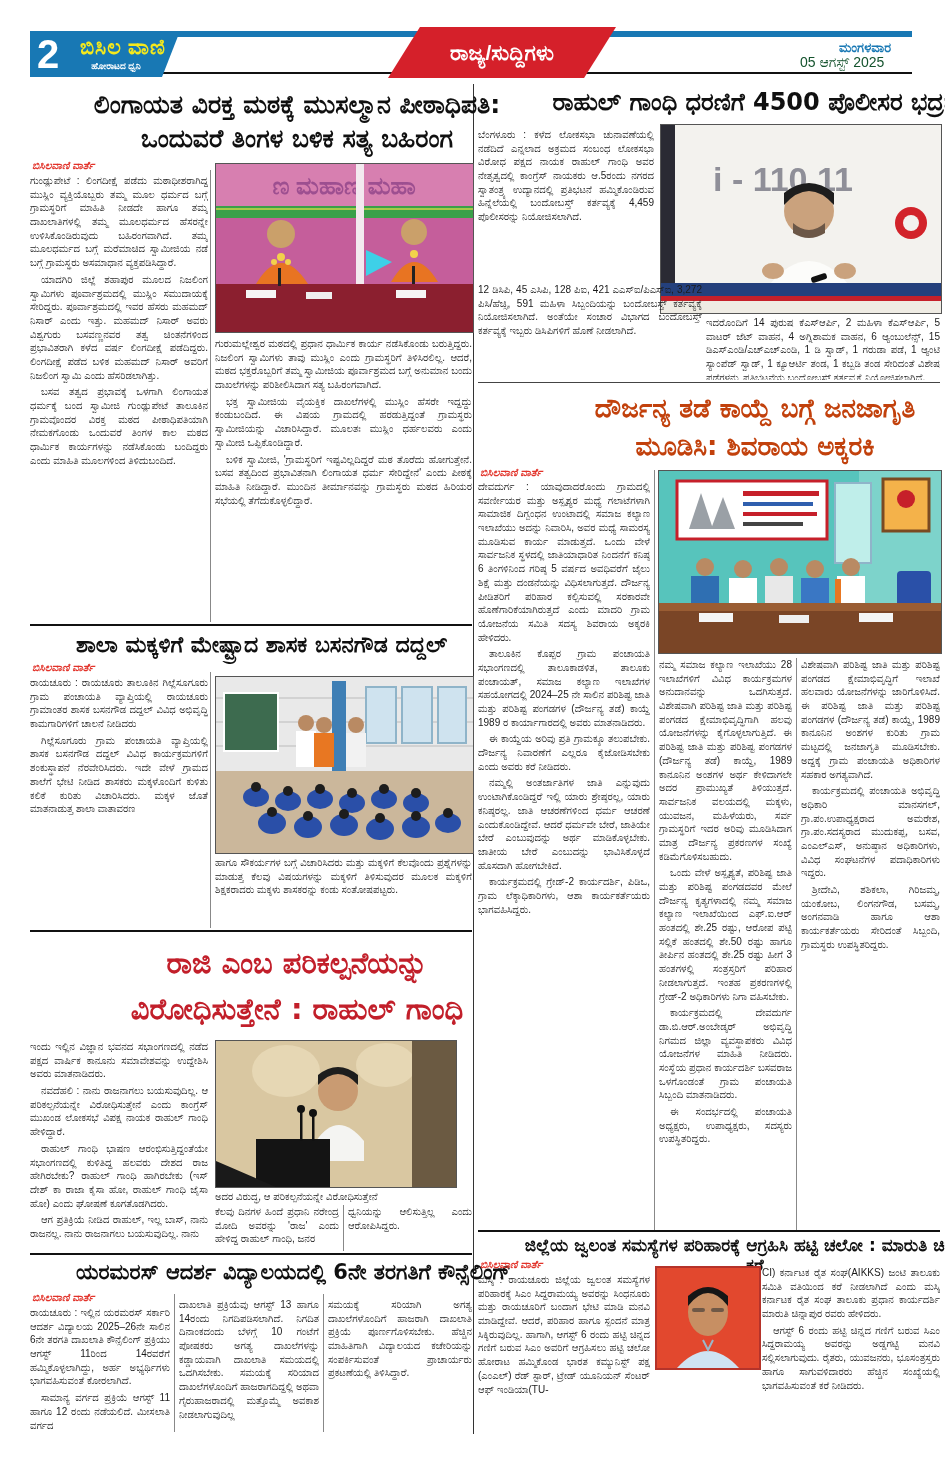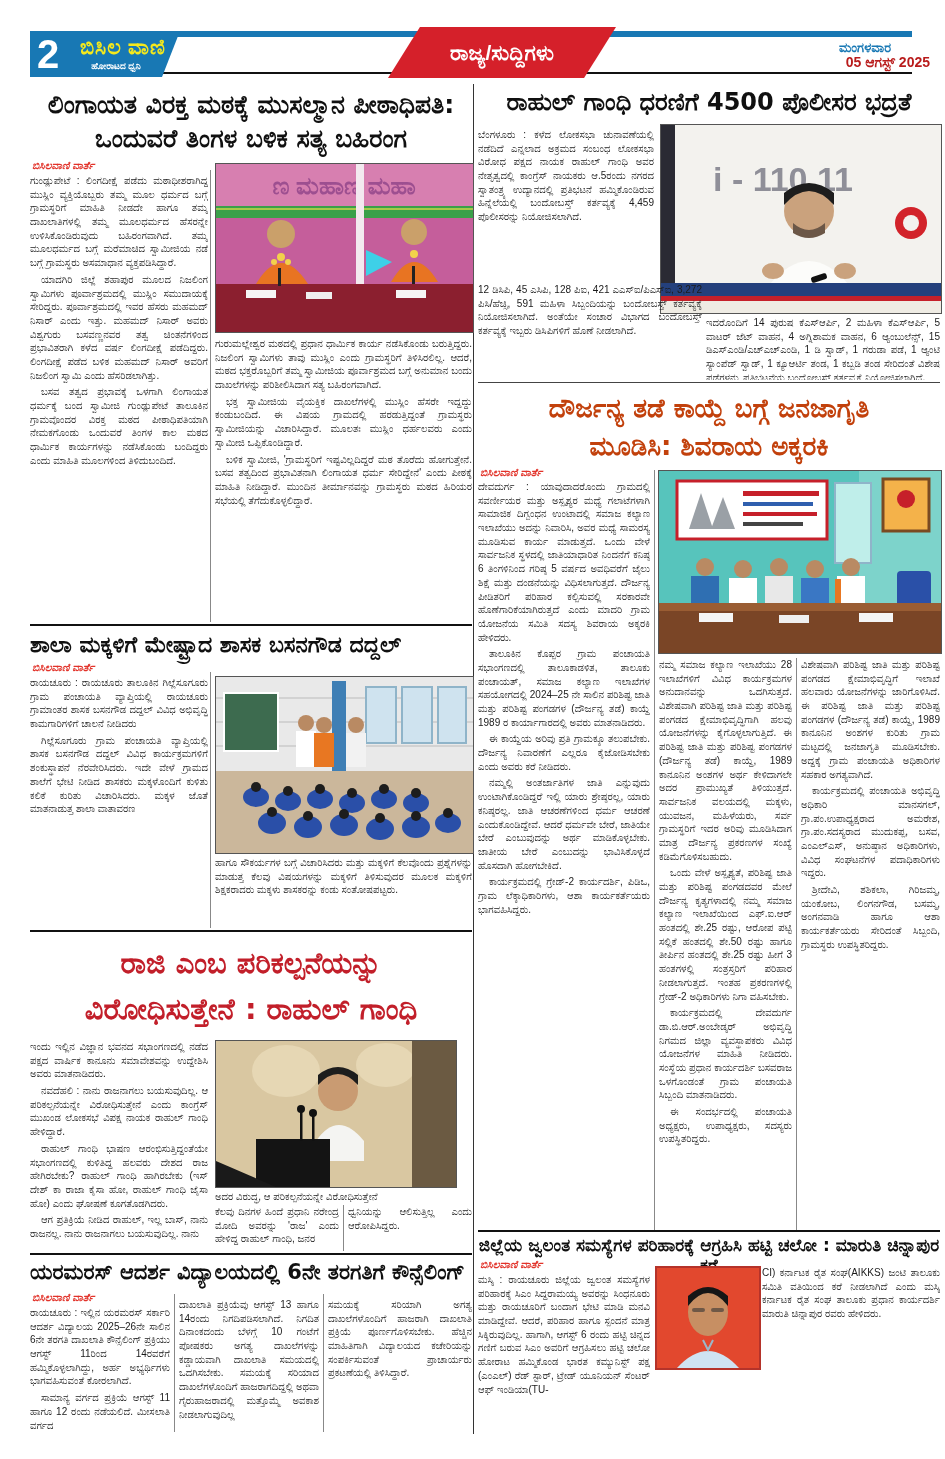--- a/index.html
+++ b/index.html
@@ -8,27 +8,27 @@
   .abs{position:absolute;}
   
   .blue-strip{background:#1878b4;}
   .logo-box{background:#1878b4;clip-path:polygon(0 0,100% 0,88% 100%,0 100%);}
   .logo-num{color:#ffffff;font-weight:bold;font-size:40px;line-height:44px;}
   .logo-name{color:#f5e91c;font-weight:bold;font-size:21px;line-height:23px;letter-spacing:1px;}
   .logo-tag{color:#ffffff;font-size:9px;font-weight:bold;text-align:center;}
   .section-badge{background:#d5202a;clip-path:polygon(14% 0,100% 0,86% 100%,0 100%);
       color:#fff;font-weight:bold;font-size:21px;display:flex;align-items:center;justify-content:center;}
   .weekday{color:#1878b4;font-weight:bold;font-size:13px;text-align:center;}
-  .dateline{color:#b91c1c;font-weight:bold;font-size:14px;text-align:right;}
+  .dateline{color:#14532d;font-weight:normal;font-size:14px;text-align:left;}
   .rule-h{background:#111;height:2px;}
   .rule-h-thin{background:#444;height:1px;}
   .rule-v{background:#888;width:1px;}
   .rule-v-dark{background:#333;width:1px;}
   
-  .hl{font-weight:bold;text-align:center;color:#101010;font-family:"DejaVu Sans","Liberation Sans",sans-serif;}
+  .hl{font-weight:bold;text-align:center;color:#101010;font-family:"DejaVu Sans","Liberation Sans",sans-serif;margin-left:46px;}
   .hl-red{color:#c21f2a;}
   .hl-blue{color:#c2410c;}
   .byline{color:#e2332a;font-weight:bold;font-size:10.5px;font-style:italic;}
   .body-text{font-size:10px;line-height:1.37;text-align:justify;overflow:hidden;word-break:break-word;}
   .body-text p{margin:0 0 3px 0;text-indent:11px;}
   .body-text p:first-child{text-indent:0;}
   .photo{border:1px solid #555;overflow:hidden;background:#ddd;}
   svg{display:block;}
 </style>
 </head>
@@ -325,15 +325,16 @@
       <path d="M31 38 Q51 12 71 38 L71 28 Q51 10 31 28 Z" fill="#161616"></path>
       <rect x="35" y="40" width="13" height="4" rx="2" fill="#333" opacity="0.6"></rect>
       <rect x="54" y="40" width="13" height="4" rx="2" fill="#333" opacity="0.6"></rect>
       <path d="M20 100 Q51 66 82 100 Z" fill="#cfe3f2"></path>
       <path d="M46 72 L51 82 L56 72" fill="none" stroke="#9bb7c9" stroke-width="2"></path>
     </svg>
   </div>
 
   <div class="abs body-text" style="left:762px;top:1266px;width:178px;height:166px;">
     <p>CI) ಕರ್ನಾಟಕ ರೈತ ಸಂಘ(AIKKS) ಜಂಟಿ ತಾಲೂಕು ಸಮಿತಿ ವತಿಯಿಂದ ಕರೆ ನೀಡಲಾಗಿದೆ ಎಂದು ಮಸ್ಕಿ ಕರ್ನಾಟಕ ರೈತ ಸಂಘ ತಾಲೂಕು ಪ್ರಧಾನ ಕಾರ್ಯದರ್ಶಿ ಮಾರುತಿ ಚಿನ್ನಾಪುರ ರವರು ಹೇಳಿದರು.</p>
+    <p>ಆಗಸ್ಟ್ 6 ರಂದು ಹಟ್ಟಿ ಚಿನ್ನದ ಗಣಿಗೆ ಬರುವ ಸಿಎಂ ಸಿದ್ದರಾಮಯ್ಯ ಅವರನ್ನು ಅಡ್ಡಗಟ್ಟಿ ಮನವಿ ಸಲ್ಲಿಸಲಾಗುವುದು. ರೈತರು, ಯುವಜನರು, ಭೂಸಂತ್ರಸ್ತರು ಹಾಗೂ ಸಾಗುವಳಿದಾರರು ಹೆಚ್ಚಿನ ಸಂಖ್ಯೆಯಲ್ಲಿ ಭಾಗವಹಿಸುವಂತೆ ಕರೆ ನೀಡಿದರು.</p>
   </div>
 
 </div>
 
 </body></html>

